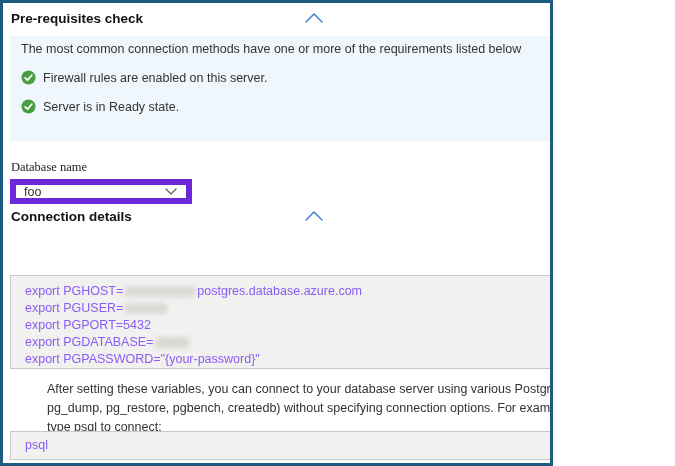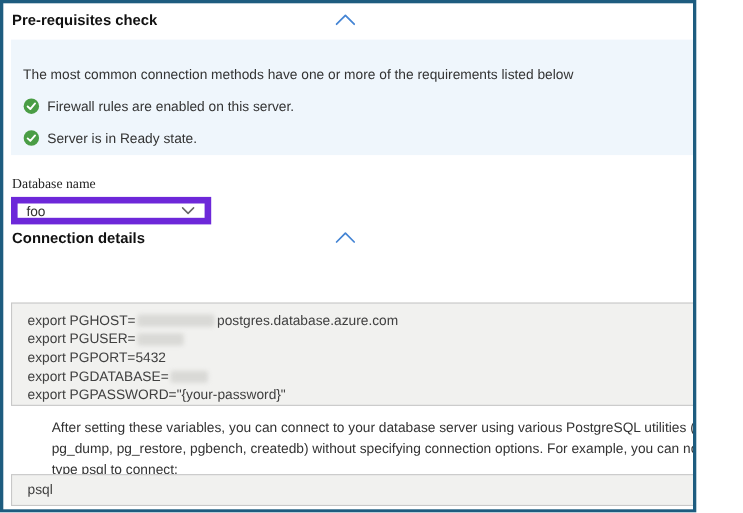--- a/index.html
+++ b/index.html
@@ -1,58 +1,58 @@
 <!DOCTYPE html>
 <html><head>
 <meta charset="utf-8">
 <style>
   html,body { margin:0; padding:0; background:#ffffff; }
   * { box-sizing:border-box; }
   .screen {
     position:relative;
-    width:633px; height:466px;
+    width:553px; height:466px;
     border:3px solid #1d5c7f;
     background:#ffffff;
     font-family:"Liberation Sans", sans-serif;
     font-size:12.5px;
     color:#333333;
     overflow:hidden;
   }
   .section-title {
     position:absolute; left:8px;
     font-weight:bold; font-size:13.5px; color:#111111;
   }
   .chevron-btn {
     position:absolute; left:299px; width:24px; height:16px;
     background:transparent; border:none; padding:0; cursor:pointer;
   }
   .info-box {
     position:absolute; left:7px; top:33px; width:648px; height:105px;
     background:#eff6fc;
-    padding:23px 10px;
+    padding:4px 10px;
   }
   .info-intro { margin:2px 0 8px 1px; }
   .check-row { display:flex; align-items:center; margin:14px 0 8px 1px; height:15px; }
   .check-row .row-icon { width:15px; height:15px; margin-right:7px; flex:0 0 auto; }
   .link { color:#0072c6; text-decoration:none; cursor:pointer; }
   .field-label { position:absolute; left:8px; top:157px; color:#222222;font-family:Liberation Serif, serif; }
   .dropdown {
     position:absolute; left:7px; top:176px; width:182px; height:25px;
     border:6px solid #6d28d9; background:#ffffff;
     display:flex; align-items:center; justify-content:space-between;
     padding:0 8px; cursor:pointer;
   }
   .para { position:absolute; left:8px; width:648px; line-height:19px; color:#333333; }
   .code-box {
     position:absolute; left:7px; width:648px;
     background:#f1f1ef; border:1px solid #c8c8c8;
   }
   .code-box-1 { top:272px; height:94px; padding:7px 30px 0 14px; }
   .code-box-2 { top:428px; height:29px; display:flex; align-items:center; padding:0 30px 0 14px; }
-  .code-line { line-height:17px; white-space:nowrap; color:#404040; }
+  .code-line { line-height:17px; white-space:nowrap; color:#8b5cf6; }
   .redact {
     display:inline-block; height:11px; border-radius:2px;
     background:#d9d9d6; filter:blur(2px);
     vertical-align:middle; margin:0 2px;
   }
   .redact-host { width:70px; }
   .redact-user { width:42px; }
   .redact-db   { width:34px; }
   .copy-btn {
     position:absolute; right:8px; top:7px; width:18px; height:18px;

